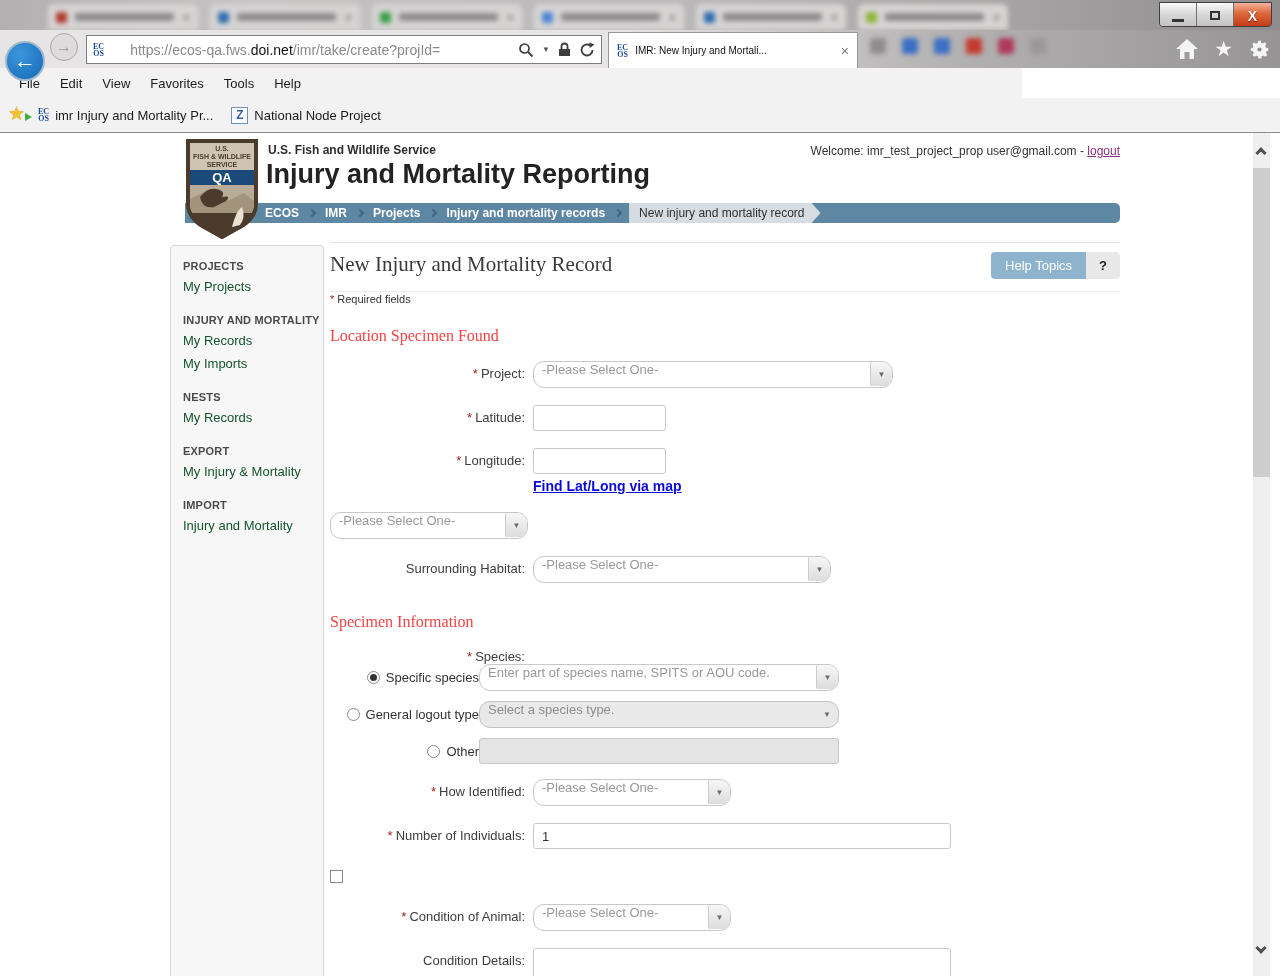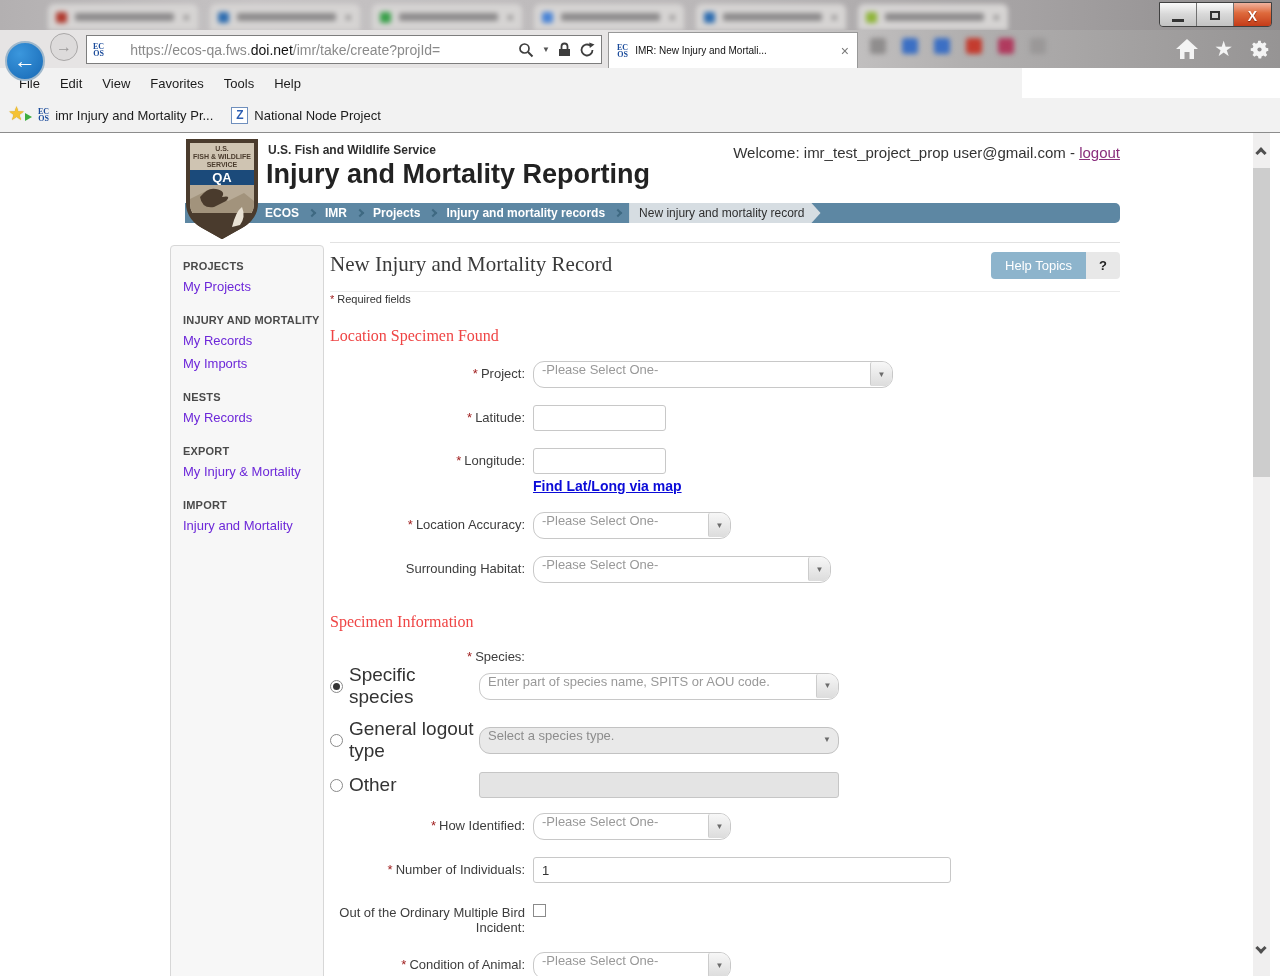--- a/index.html
+++ b/index.html
@@ -68,37 +68,37 @@
   .scrollbar { position:absolute; right:10px; top:0; width:17px; height:843px; background:#f0efef; }
   .sb-thumb { position:absolute; left:0; top:35px; width:17px; height:309px; background:#cdcdcd; }
   .sb-chev { position:absolute; left:4px; width:8px; height:8px; border-top:3px solid #4f4f4f; border-right:3px solid #4f4f4f; }
   .sb-up { top:16px; transform:rotate(-45deg); }
   .sb-down { bottom:24px; transform:rotate(135deg); }
 
   
   .logo { position:absolute; left:186px; top:6px; z-index:3; }
   .agency { position:absolute; left:268px; top:10px; font-size:12px; font-weight:bold; color:#2e2e2e; }
   .apptitle { position:absolute; left:266px; top:26px; font-size:27px; font-weight:bold; color:#222; }
-  .welcome { position:absolute; right:160px; top:11px; font-size:15px; color:#333; }
+  .welcome { position:absolute; right:160px; top:11px; font-size:12px; color:#333; }
   .welcome a { color:#8a2e7d; }
 
   .crumbbar { position:absolute; left:185px; top:70px; width:935px; height:20px; background:#5d87a3;
     border-radius:0 5px 5px 0; display:flex; align-items:center; padding-left:78px; font-size:12px; }
   .crumb { color:#fff; font-weight:bold; padding:0 2px; }
   .csep { width:6px; height:6px; border-top:2px solid #3e6982; border-right:2px solid #3e6982;
     transform:rotate(45deg); margin:0 8px; flex:none; }
   .crumb-cur { background:#d6dde2; color:#2f2f2f; height:20px; line-height:20px; padding:0 16px 0 10px;
     clip-path:polygon(0 0, calc(100% - 9px) 0, 100% 50%, calc(100% - 9px) 100%, 0 100%); }
 
   
   .sidebar { position:absolute; left:170px; top:112px; width:154px; height:760px; background:#f7f7f7;
     border:1px solid #d7d7d7; border-radius:4px; padding:14px 0 0 12px; }
   .sb-head { font-size:11px; font-weight:bold; color:#4a4a4a; letter-spacing:0.2px; margin:16px 0 3px; }
   .sb-head:first-child { margin-top:0; }
-  .sb-link { display:block; font-size:13px; color:#6d28d9; text-decoration:none; padding:4px 0; }
+  .sb-link { display:block; font-size:13px; color:#14532d; text-decoration:none; padding:4px 0; }
 
   
   .main { position:absolute; left:330px; top:109px; width:790px; border-top:1px solid #e2e2e2; padding-top:9px; }
   .title-row { display:flex; align-items:flex-start; justify-content:space-between;
     padding-bottom:12px; border-bottom:1px solid #ececec; }
   .page-title { font-family:"Liberation Serif", serif; font-size:21px; color:#3a3a3a; }
   .help-group { display:flex; }
   .help-btn { background:#8db4cc; color:#fff; font-size:13px; padding:6px 14px; border-radius:4px 0 0 4px; }
   .help-q { background:#e8e8e8; color:#222; font-size:13px; font-weight:bold; padding:6px 13px; border-radius:0 4px 4px 0; }
   .req-note { margin-top:1px; font-size:11px; color:#333; }
@@ -122,21 +122,21 @@
   .selectbox.flat .sel-btn { background:none; border-left:none; }
 
   .tin { height:26px; border:1px solid #c8c8c8; border-radius:3px; font-size:13px; color:#333;
     padding:0 8px; font-family:"Liberation Sans", sans-serif; }
   .tin.disabled { background:#e4e4e4; border-color:#c6c6c6; }
   .maplink { display:inline-block; margin-top:4px; font-size:14px; font-weight:bold; color:#0b0bd8; }
 
   .w360 { width:360px; } .w198 { width:198px; } .w298 { width:298px; } .w133 { width:133px; } .w418 { width:418px; }
 
   .subrow { display:flex; align-items:center; margin-bottom:10px; }
-  .radio-wrap { width:149px; flex:none; display:flex; align-items:center; gap:6px; font-size:19px; color:#333; }
+  .radio-wrap { width:149px; flex:none; display:flex; align-items:center; gap:6px; font-size:13px; color:#333;justify-content:flex-end; }
   .radio { width:13px; height:13px; border:1px solid #8a8a8a; border-radius:50%; background:#fff; flex:none;
     display:flex; align-items:center; justify-content:center; }
   .radio.on::after { content:""; width:7px; height:7px; border-radius:50%; background:#333; }
   .checkbox { width:13px; height:13px; border:1px solid #8a8a8a; background:#fff; margin-top:4px; }
 
   textarea.details { width:418px; height:75px; border:1px solid #c8c8c8; border-radius:3px; resize:none;
     font-family:"Liberation Sans", sans-serif; font-size:13px; padding:4px 8px; }
 
   svg text { font-family:"Liberation Sans", sans-serif; }
 </style>
@@ -353,21 +353,20 @@
 
     <div class="frow">
       <div class="flabel"><span class="req">*</span><span>Longitude:</span></div>
       <div class="fctl">
         <input class="tin w133" value="" style=""><br>
         <a class="maplink" href="#">Find Lat/Long via map</a>
       </div>
     </div>
 
     <div class="frow">
-      <div class="flabel"><span class="req">*</span><span>Location Accuracy:</span></div>
       <div class="fctl">
         <div class="selectbox w198">
           <span class="ph">-Please Select One-</span>
           <span class="sel-btn">▼</span>
         </div>
       </div>
     </div>
 
     <div class="frow">
       <div class="flabel">Surrounding Habitat:</div>
@@ -423,21 +422,20 @@
         </div>
       </div>
     </div>
 
     <div class="frow">
       <div class="flabel"><span class="req">*</span><span>Number of Individuals:</span></div>
       <div class="fctl"><input class="tin w418" value="1" style=""></div>
     </div>
 
     <div class="frow">
-      <div class="flabel">Out of the Ordinary Multiple Bird Incident:</div>
       <div class="fctl"><span class="checkbox" style="display:inline-block;"></span></div>
     </div>
 
     <div class="frow">
       <div class="flabel"><span class="req">*</span><span>Condition of Animal:</span></div>
       <div class="fctl">
         <div class="selectbox w198">
           <span class="ph">-Please Select One-</span>
           <span class="sel-btn">▼</span>
         </div>

